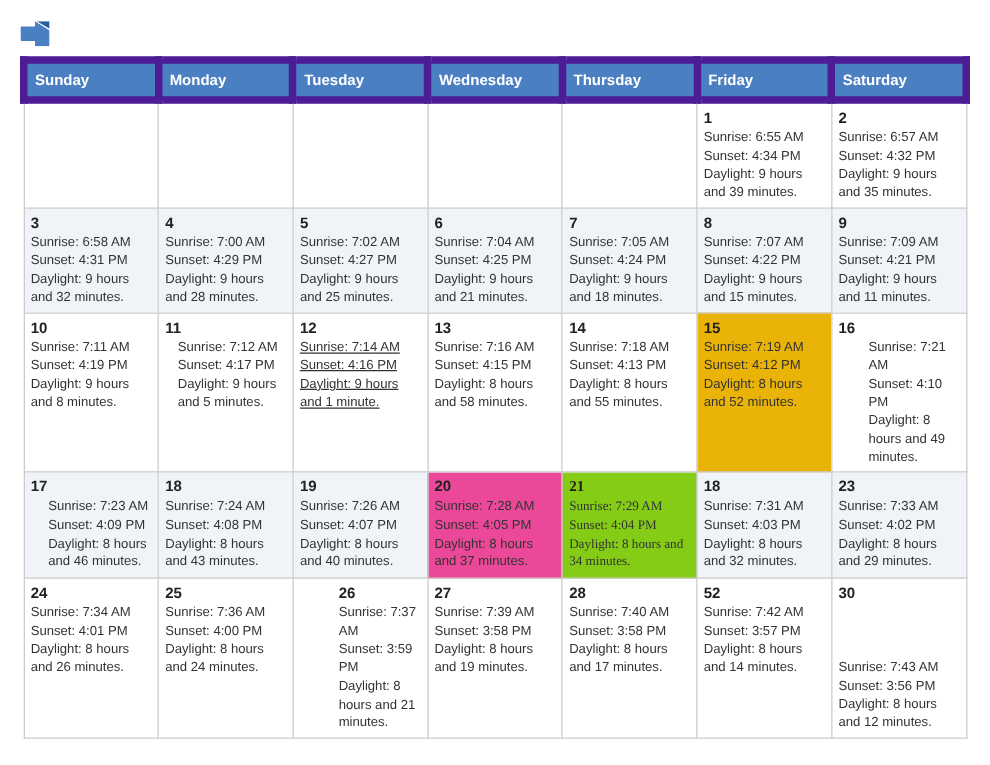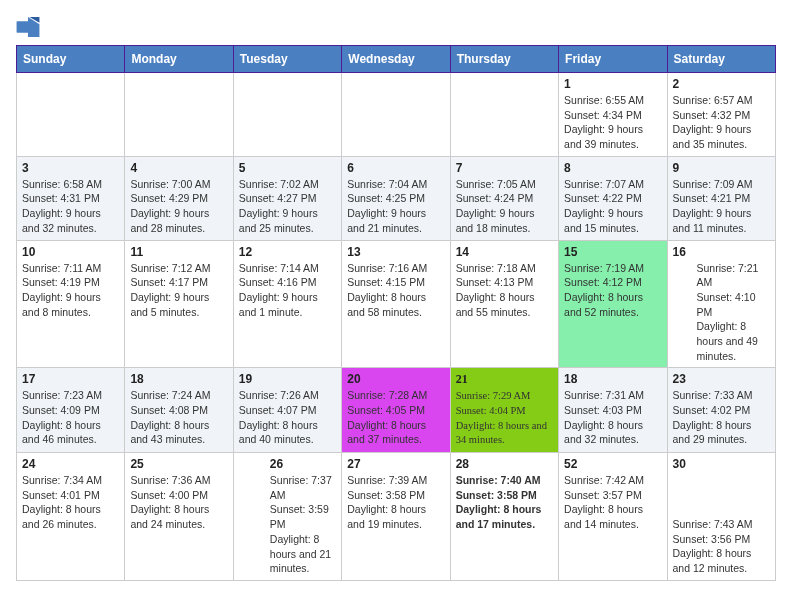--- a/index.html
+++ b/index.html
@@ -52,21 +52,21 @@
       border-collapse: collapse;
       font-size: 11px;
     }
     .calendar th {
       background-color: #4a7fc1;
       color: white;
       text-align: left;
       padding: 6px 6px;
       font-size: 12px;
       font-weight: bold;
-      border: 1px solid #4c1d95;
+      border: 6px solid #4c1d95;
     }
     .calendar td {
       border: 1px solid #ccc;
       vertical-align: top;
       padding: 4px 5px;
       width: calc(100% / 7);
       height: 80px;
       background: #fff;
     }
     .calendar tr:nth-child(even) td {
@@ -189,75 +189,75 @@
       </tr>
       <tr>
         <td style="background-color: rgb(255, 255, 255);">
           <div class="day-number">10</div>
           <div class="day-info" style="white-space: pre-line;">Sunrise: 7:11 AM
 Sunset: 4:19 PM
 Daylight: 9 hours and 8 minutes.</div>
         </td>
         <td style="background-color: rgb(255, 255, 255);">
           <div class="day-number">11</div>
-          <div class="day-info" style="white-space: pre-line;">Sunrise: 7:12 AM
+          <div class="day-info" style="white-space: pre-line; margin-left: 10px;">Sunrise: 7:12 AM
 Sunset: 4:17 PM
 Daylight: 9 hours and 5 minutes.</div>
         </td>
         <td style="background-color: rgb(255, 255, 255);">
           <div class="day-number">12</div>
-          <div class="day-info" style="white-space: pre-line;">Sunrise: 7:14 AM
+          <div class="day-info" style="white-space: pre-line; text-decoration: underline;">Sunrise: 7:14 AM
 Sunset: 4:16 PM
 Daylight: 9 hours and 1 minute.</div>
         </td>
         <td style="background-color: rgb(255, 255, 255);">
           <div class="day-number">13</div>
           <div class="day-info" style="white-space: pre-line;">Sunrise: 7:16 AM
 Sunset: 4:15 PM
 Daylight: 8 hours and 58 minutes.</div>
         </td>
         <td style="background-color: rgb(255, 255, 255);">
           <div class="day-number">14</div>
           <div class="day-info" style="white-space: pre-line;">Sunrise: 7:18 AM
 Sunset: 4:13 PM
 Daylight: 8 hours and 55 minutes.</div>
         </td>
-        <td style="background-color: #86efac; margin-left: 36px;">
+        <td style="background-color: #eab308; margin-left: 36px;">
           <div class="day-number">15</div>
           <div class="day-info" style="white-space: pre-line;">Sunrise: 7:19 AM
 Sunset: 4:12 PM
 Daylight: 8 hours and 52 minutes.</div>
         </td>
         <td style="background-color: rgb(255, 255, 255);">
           <div class="day-number">16</div>
           <div class="day-info" style="white-space: pre-line; margin-left: 24px;">Sunrise: 7:21 AM
 Sunset: 4:10 PM
 Daylight: 8 hours and 49 minutes.</div>
         </td>
       </tr>
       <tr>
         <td style="background-color: rgb(240, 244, 248);">
           <div class="day-number">17</div>
-          <div class="day-info" style="white-space: pre-line;">Sunrise: 7:23 AM
+          <div class="day-info" style="white-space: pre-line; margin-left: 14px;">Sunrise: 7:23 AM
 Sunset: 4:09 PM
 Daylight: 8 hours and 46 minutes.</div>
         </td>
         <td style="background-color: rgb(240, 244, 248);">
           <div class="day-number">18</div>
           <div class="day-info" style="white-space: pre-line;">Sunrise: 7:24 AM
 Sunset: 4:08 PM
 Daylight: 8 hours and 43 minutes.</div>
         </td>
         <td style="background-color: rgb(240, 244, 248);">
           <div class="day-number">19</div>
           <div class="day-info" style="white-space: pre-line;">Sunrise: 7:26 AM
 Sunset: 4:07 PM
 Daylight: 8 hours and 40 minutes.</div>
         </td>
-        <td style="background-color: #d946ef;">
+        <td style="background-color: #ec4899;">
           <div class="day-number">20</div>
           <div class="day-info" style="white-space: pre-line;">Sunrise: 7:28 AM
 Sunset: 4:05 PM
 Daylight: 8 hours and 37 minutes.</div>
         </td>
         <td style="background-color: #84cc16; font-family: Liberation Serif, serif;">
           <div class="day-number">21</div>
           <div class="day-info" style="white-space: pre-line;">Sunrise: 7:29 AM
 Sunset: 4:04 PM
 Daylight: 8 hours and 34 minutes.</div>
@@ -295,21 +295,21 @@
 Daylight: 8 hours and 21 minutes.</div>
         </td>
         <td style="background-color: rgb(255, 255, 255);">
           <div class="day-number">27</div>
           <div class="day-info" style="white-space: pre-line;">Sunrise: 7:39 AM
 Sunset: 3:58 PM
 Daylight: 8 hours and 19 minutes.</div>
         </td>
         <td style="background-color: rgb(255, 255, 255);">
           <div class="day-number">28</div>
-          <div class="day-info" style="white-space: pre-line; font-weight: bold;">Sunrise: 7:40 AM
+          <div class="day-info" style="white-space: pre-line;">Sunrise: 7:40 AM
 Sunset: 3:58 PM
 Daylight: 8 hours and 17 minutes.</div>
         </td>
         <td style="background-color: rgb(255, 255, 255);">
           <div class="day-number">52</div>
           <div class="day-info" style="white-space: pre-line;">Sunrise: 7:42 AM
 Sunset: 3:57 PM
 Daylight: 8 hours and 14 minutes.</div>
         </td>
         <td style="background-color: rgb(255, 255, 255);">

